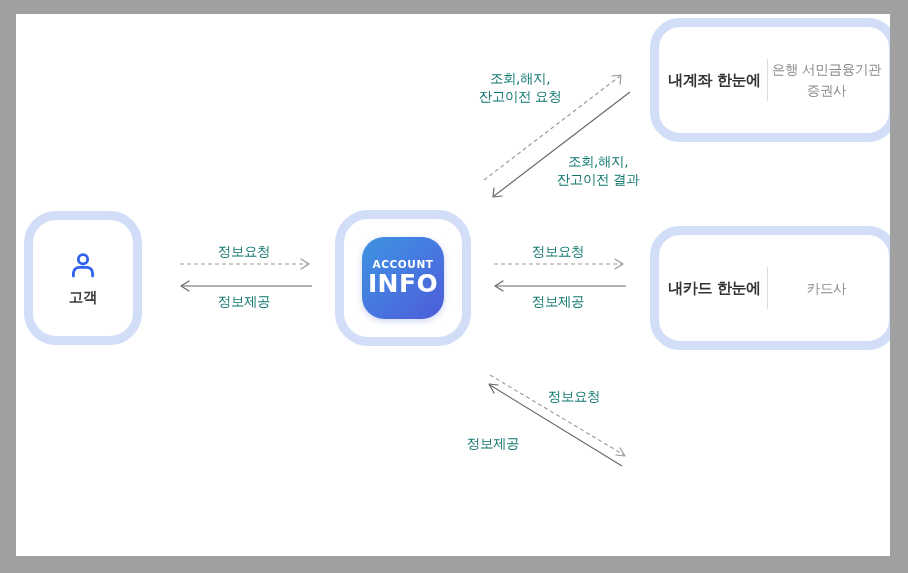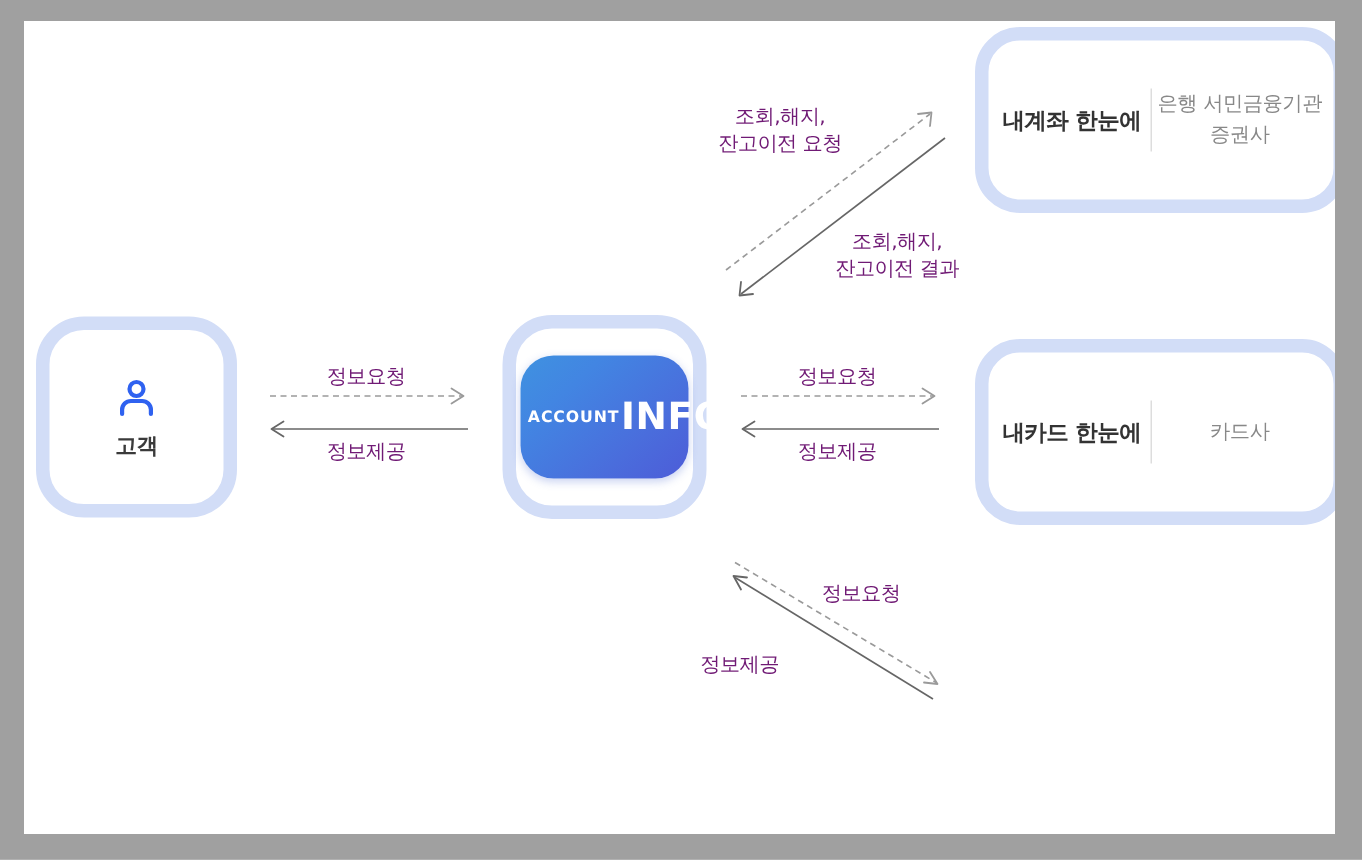--- a/index.html
+++ b/index.html
@@ -40,21 +40,21 @@
     border-radius: 30px;
     display: flex;
     align-items: center;
     justify-content: center;
   }
 
   
   #card-customer {
     left: 8px;
     top: 197px;
-    width: 134px;
+    width: 118px;
     height: 134px;
     border-radius: 32px;
     flex-direction: column;
     gap: 6px;
   }
 
   #card-customer .person-icon {
     width: 32px;
     height: 32px;
     display: block;
@@ -75,25 +75,25 @@
     height: 136px;
     border-radius: 33px;
   }
 
   .logo-tile {
     width: 82px;
     height: 82px;
     border-radius: 22px;
     background: linear-gradient(138deg, #3f92e0 0%, #4285e2 28%, #4a6ddc 70%, #4d5cd8 100%);
     display: flex;
+    flex-direction: column;
     align-items: center;
     justify-content: center;
     gap: 1px;
     box-shadow: 0 2px 6px rgba(70, 100, 210, 0.28);
-    padding-left: 30px;
   }
 
   .logo-top {
     color: #ffffff;
     font-size: 10.5px;
     font-weight: 700;
     letter-spacing: 0.6px;
     line-height: 1;
   }
 
@@ -143,21 +143,21 @@
     line-height: 1.55;
     text-align: center;
     letter-spacing: -0.3px;
     width: 110px;
   }
 
   
   .arrow-label {
     position: absolute;
     font-size: 13.5px;
-    color: #701a75;
+    color: #0f766e;
     letter-spacing: -0.4px;
     line-height: 1.35;
     white-space: pre-line;
     text-align: center;
   }
 
   #svg-arrows {
     position: absolute;
     left: 0;
     top: 0;

